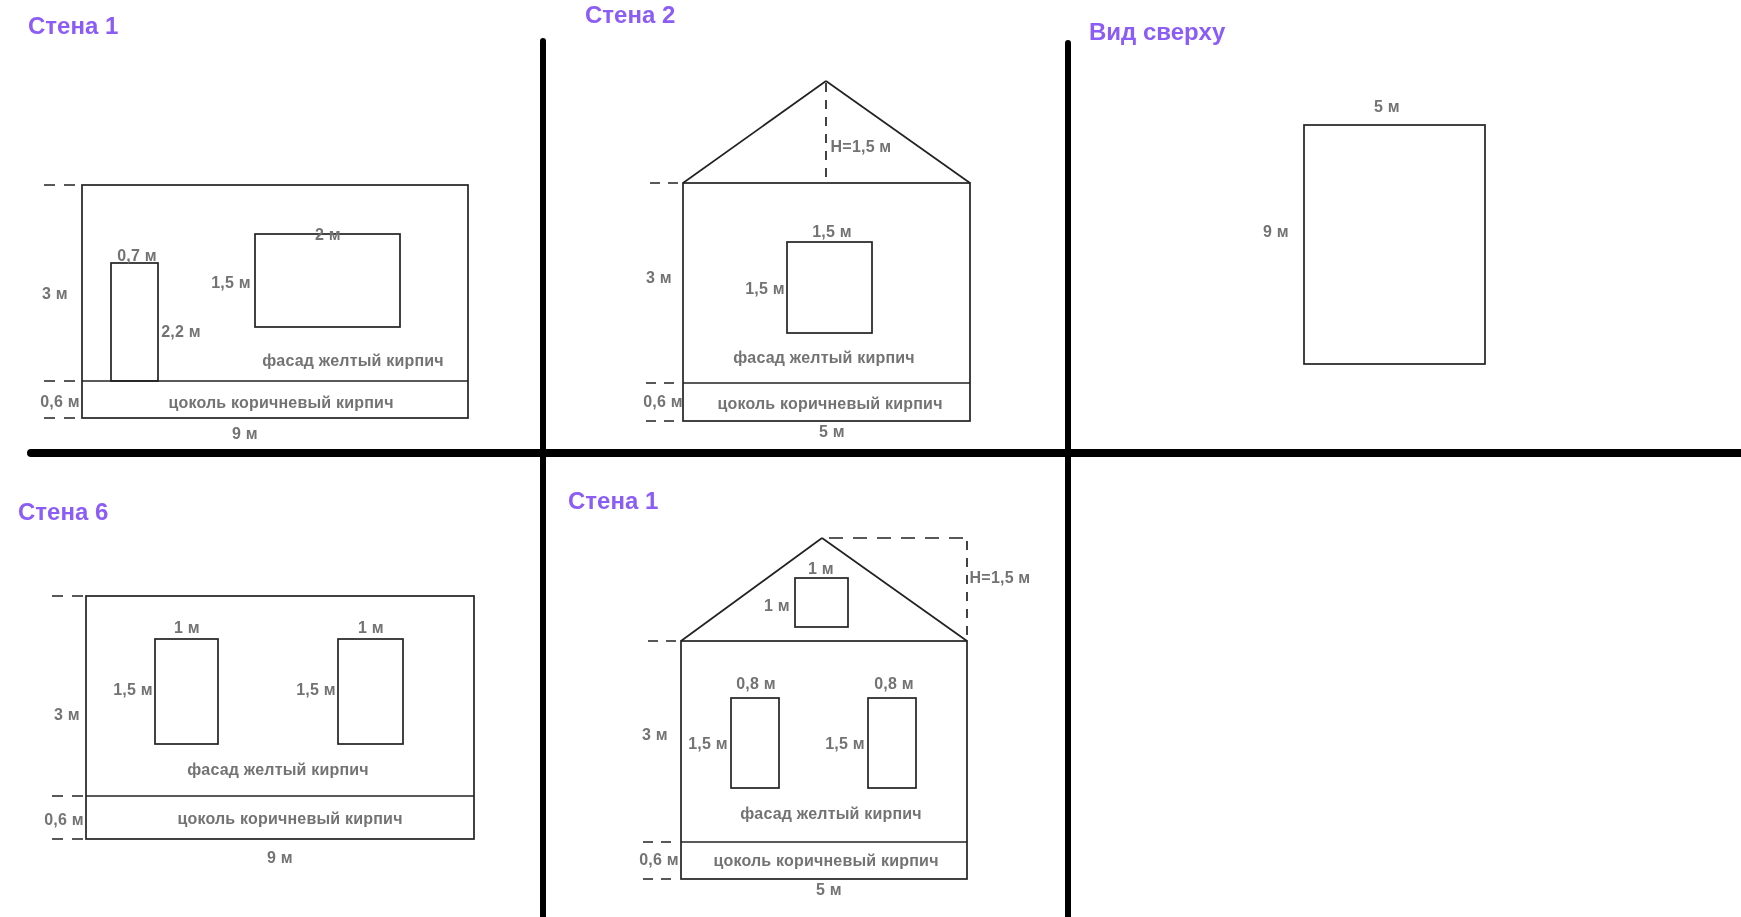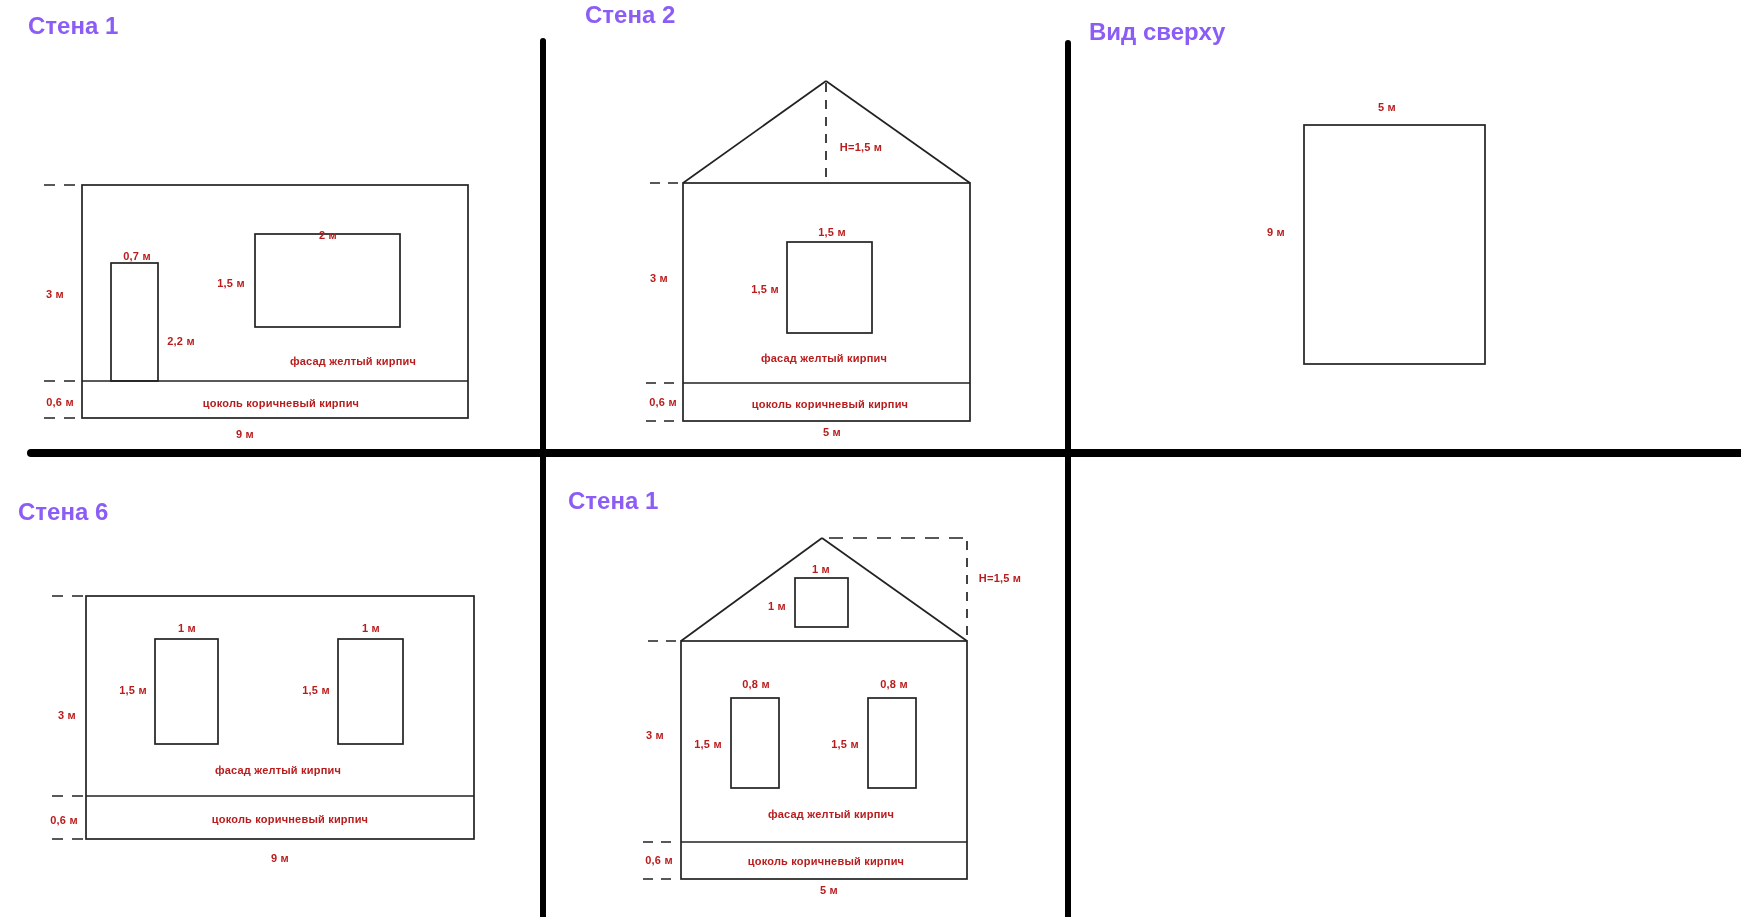--- a/index.html
+++ b/index.html
@@ -8,22 +8,22 @@
     width:1741px; height:917px;
     background:#ffffff;
     font-family:"Liberation Sans", sans-serif;
     overflow:hidden;
   }
   #geometry { position:absolute; left:0; top:0; }
   .lbl {
     position:absolute;
     transform:translate(-50%,-50%);
     font-weight:bold;
-    font-size:11px;
-    color:#b91c1c;
+    font-size:16px;
+    color:#737373;
     white-space:nowrap;
     letter-spacing:0.2px;
   }
   .ttl {
     position:absolute;
     font-weight:bold;
     font-size:24px;
     color:#8b5cf6;
     white-space:nowrap;
   }
@@ -91,21 +91,21 @@
     </g>
   </svg>
 
   <div class="ttl" style="left:28px;top:12px">Стена 1</div>
   <div class="ttl" style="left:585px;top:1px">Стена 2</div>
   <div class="ttl" style="left:1089px;top:18px">Вид сверху</div>
   <div class="ttl" style="left:18px;top:498px">Стена 6</div>
   <div class="ttl" style="left:568px;top:487px">Стена 1</div>
 
   <div class="lbl" style="left:137px;top:256px">0,7 м</div>
-  <div class="lbl" style="left:181px;top:341px">2,2 м</div>
+  <div class="lbl" style="left:181px;top:332px">2,2 м</div>
   <div class="lbl" style="left:328px;top:235px">2 м</div>
   <div class="lbl" style="left:231px;top:283px">1,5 м</div>
   <div class="lbl" style="left:55px;top:294px">3 м</div>
   <div class="lbl" style="left:60px;top:402px">0,6 м</div>
   <div class="lbl" style="left:353px;top:361px">фасад желтый кирпич</div>
   <div class="lbl" style="left:281px;top:403px">цоколь коричневый кирпич</div>
   <div class="lbl" style="left:245px;top:434px">9 м</div>
 
   <div class="lbl" style="left:861px;top:147px">H=1,5 м</div>
   <div class="lbl" style="left:832px;top:232px">1,5 м</div>

